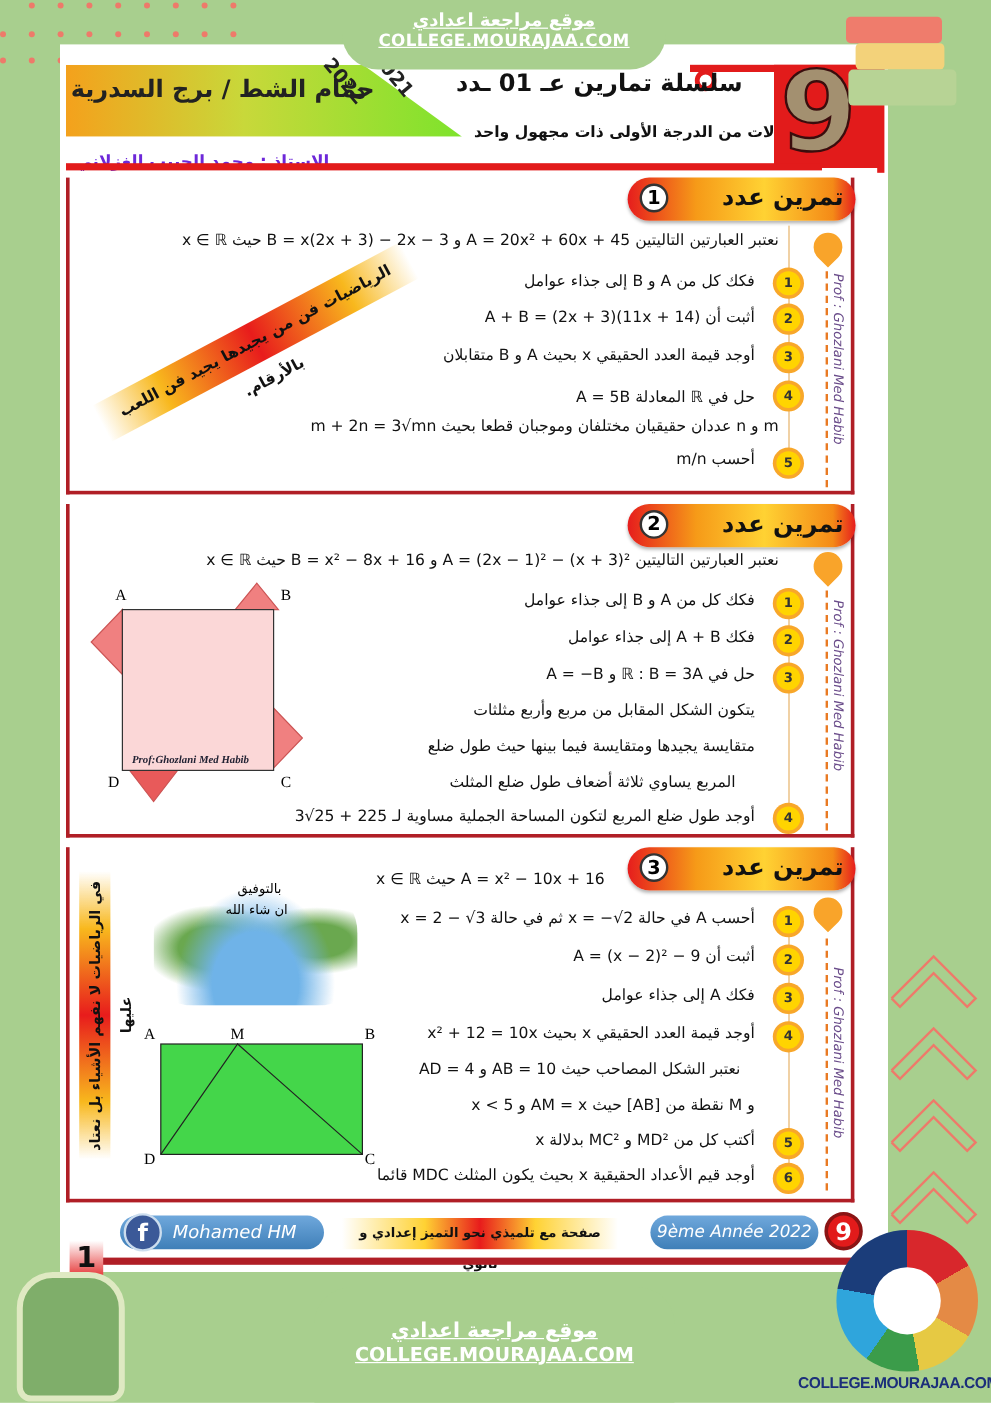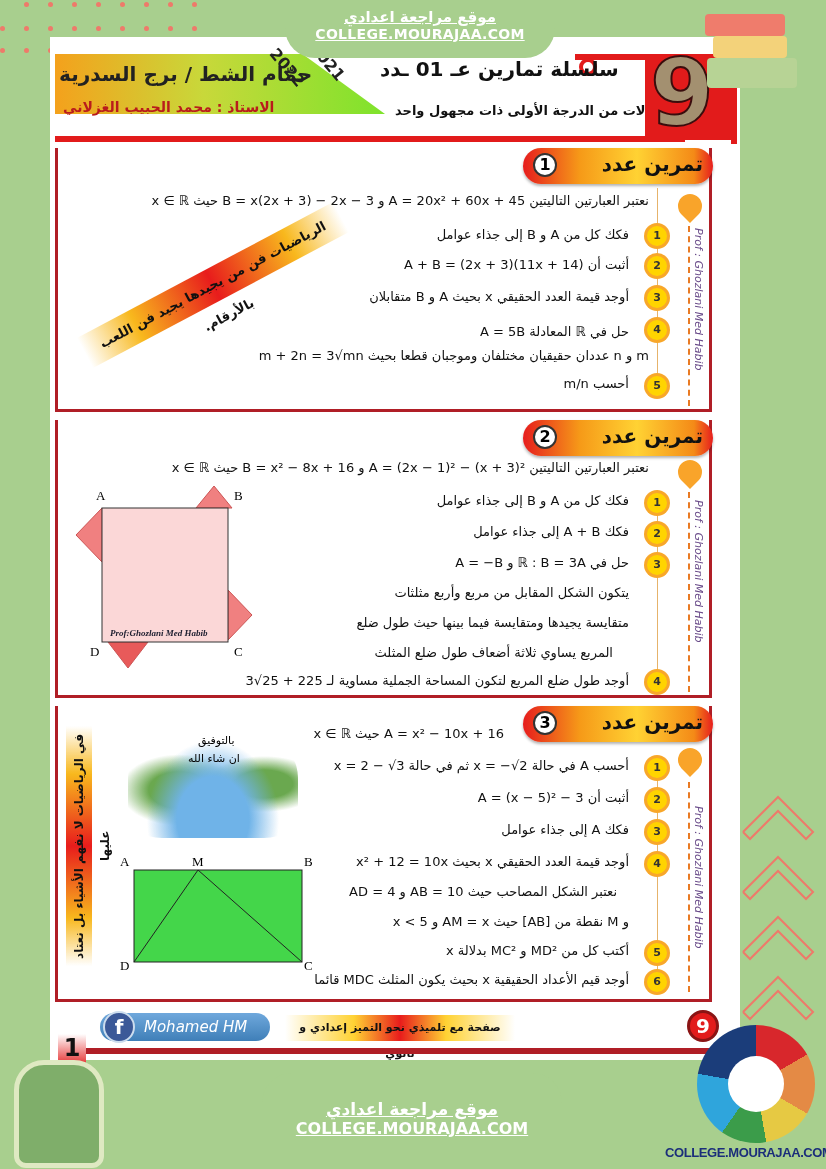--- a/index.html
+++ b/index.html
@@ -9,21 +9,21 @@
 .page{position:absolute;left:50px;top:37px;width:690px;height:1023px;background:#fff}
 .wm-top{position:absolute;left:285px;top:0;width:270px;height:58px;background:#a8cf8e;border-radius:0 0 30px 30px;text-align:center;color:#fff;z-index:5}
 .wm-top .ar{font-size:15px;font-weight:bold;text-decoration:underline;margin-top:8px;direction:rtl}
 .wm-top .en{font-size:14px;font-weight:bold;text-decoration:underline;letter-spacing:.3px}
 .wm-bot{position:absolute;left:262px;top:1073px;width:300px;height:96px;background:#a8cf8e;border-radius:30px 30px 0 0;text-align:center;color:#fff;z-index:5}
 .wm-bot .ar{font-size:17px;font-weight:bold;text-decoration:underline;margin-top:26px;direction:rtl}
 .wm-bot .en{font-size:16px;font-weight:bold;text-decoration:underline}
 .hdr{position:absolute;left:55px;top:40px;width:680px;height:100px}
 .hdr-grad{position:absolute;left:0;top:14px;width:330px;height:60px;background:linear-gradient(90deg,#f4a11c,#c8d83a 45%,#7ee32c);clip-path:polygon(0 0,75% 0,100% 100%,0 100%)}
 .hdr-title1{position:absolute;left:4px;top:22px;font-size:20px;font-weight:bold;color:#222;direction:rtl}
-.hdr-teacher{position:absolute;left:8px;top:59px;font-size:14px;font-weight:bold;color:#b91c1c;direction:rtl}
+.hdr-teacher{position:absolute;left:8px;top:87px;font-size:14px;font-weight:bold;color:#6d28d9;direction:rtl}
 .years{position:absolute;left:210px;top:18px;font-size:16px;font-weight:bold;color:#222;transform:rotate(50deg)}
 .years2{position:absolute;left:250px;top:12px;font-size:16px;font-weight:bold;color:#222;transform:rotate(50deg)}
 .hdr-series{position:absolute;left:325px;top:17px;font-size:20px;font-weight:bold;color:#111;direction:rtl}
 .hdr-sub{position:absolute;left:340px;top:63px;font-size:13px;font-weight:bold;color:#111;direction:rtl}
 .red-bar{position:absolute;left:0;top:96px;width:630px;height:6px;background:#e21b1b}
 .red-bracket{position:absolute;left:520px;top:14px;width:162px;height:90px;border:6px solid #e21b1b;border-left:none;border-bottom:none}
 .red-dot{position:absolute;left:524px;top:18px;width:18px;height:18px;border-radius:50%;background:#fff;border:4px solid #e21b1b}
 .nine-box{position:absolute;left:590px;top:14px;width:90px;height:86px;background:#e21b1b}
 .nine{position:absolute;left:595px;top:0;font-size:92px;font-weight:bold;color:#a39070;-webkit-text-stroke:2px #3a0d0d;font-family:"DejaVu Sans",sans-serif}
 .books{position:absolute;left:705px;top:14px;width:95px;height:80px}
@@ -192,37 +192,38 @@
     <polyline points="20,110 84,18 188,110" fill="none" stroke="#222" stroke-width="1"></polyline>
     <text x="6" y="14" font-family="Liberation Serif,serif" font-size="13">A</text>
     <text x="78" y="14" font-family="Liberation Serif,serif" font-size="13">M</text>
     <text x="190" y="14" font-family="Liberation Serif,serif" font-size="13">B</text>
     <text x="6" y="118" font-family="Liberation Serif,serif" font-size="13">D</text>
     <text x="190" y="118" font-family="Liberation Serif,serif" font-size="13">C</text>
   </svg>
   <div class="badge" style="left:589px;top:52px">1</div>
   <div class="line" style="right:80px;top:52px">أحسب A في حالة x = −√2 ثم في حالة x = 2 − √3</div>
   <div class="badge" style="left:589px;top:84px">2</div>
-  <div class="line" style="right:80px;top:84px">أثبت أن A = (x − 5)² − 3</div>
+  <div class="line" style="right:80px;top:84px">أثبت أن A = (x − 2)² − 9</div>
   <div class="badge" style="left:589px;top:116px">3</div>
   <div class="line" style="right:80px;top:116px">فكك A إلى جذاء عوامل</div>
   <div class="badge" style="left:589px;top:148px">4</div>
   <div class="line" style="right:80px;top:148px">أوجد قيمة العدد الحقيقي x بحيث x² + 12 = 10x</div>
   <div class="line" style="right:92px;top:178px">نعتبر الشكل المصاحب حيث AB = 10 و AD = 4</div>
   <div class="line" style="right:80px;top:208px">و M نقطة من [AB] حيث AM = x و x &lt; 5</div>
   <div class="badge" style="left:589px;top:237px">5</div>
   <div class="line" style="right:80px;top:237px">أكتب كل من MD² و MC² بدلالة x</div>
   <div class="badge" style="left:589px;top:266px">6</div>
   <div class="line" style="right:80px;top:266px">أوجد قيم الأعداد الحقيقية x بحيث يكون المثلث MDC قائما</div>
 </div>
 
 <div class="footer">
   <div class="fb-pill">Mohamed HM</div>
   <div class="fb-ico">f</div>
   <div class="mid-pill">صفحة مع تلميذي نحو التميز إعدادي و ثانوي</div>
+  <div class="year-pill">9ème Année 2022</div>
   <div class="nine-c">9</div>
 </div>
 <div class="bottom-bar"></div>
 <div class="pageno">1</div>
 
 <svg class="chev" style="top:792px" viewBox="0 0 80 50">
     <polyline points="5,40 40,5 75,40 68,47 40,19 12,47 5,40" fill="none" stroke="#ee7a6a" stroke-width="2"></polyline>
   </svg>
 <svg class="chev" style="top:852px" viewBox="0 0 80 50">
     <polyline points="5,40 40,5 75,40 68,47 40,19 12,47 5,40" fill="none" stroke="#ee7a6a" stroke-width="2"></polyline>

